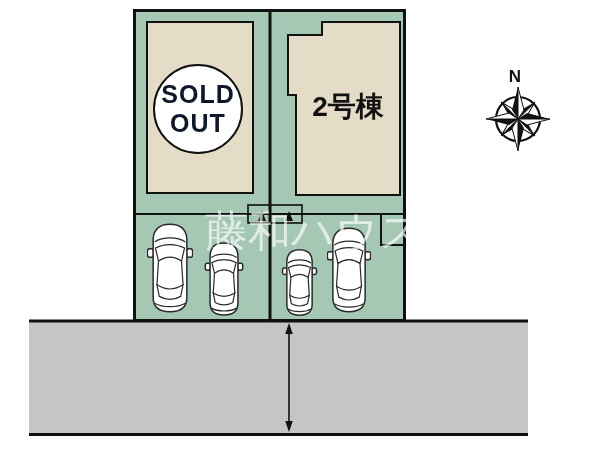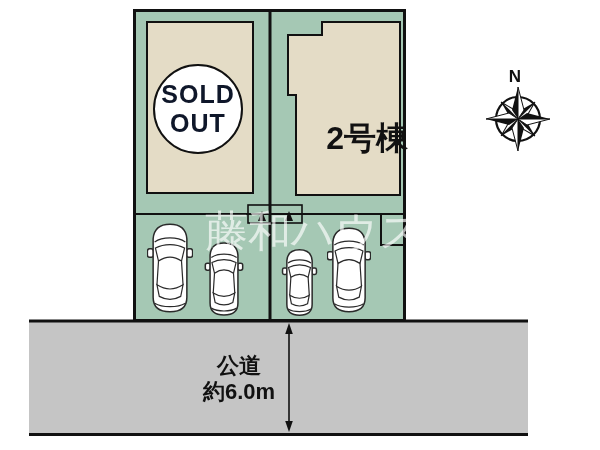--- a/index.html
+++ b/index.html
@@ -9,22 +9,22 @@
   }
   #drawing{position:absolute;left:0;top:0;width:600px;height:450px;}
   .abs{position:absolute;}
   #sold-badge{
     left:153px;top:64px;width:90px;height:90px;border-radius:50%;
     background:#ffffff;border:2px solid #111;box-sizing:border-box;
     display:flex;flex-direction:column;align-items:center;justify-content:center;
     font-size:25px;font-weight:600;letter-spacing:1px;color:#0f172a;line-height:29px;
   }
   #bldg2-label{
-    left:288px;top:88px;width:120px;text-align:right;
-    font-size:32px;font-weight:600;color:#111;white-space:nowrap;margin-top:29px;
+    left:288px;top:88px;width:120px;text-align:center;
+    font-size:28px;font-weight:600;color:#111;white-space:nowrap;
   }
   #watermark{
     left:205px;top:203px;font-size:43px;font-weight:400;letter-spacing:0px;
     color:rgba(255,255,255,0.65);white-space:nowrap;pointer-events:none;
   }
   #road-label{
     left:179px;top:353px;width:120px;text-align:center;
     font-size:22px;font-weight:600;color:#111;line-height:26px;
   }
   #road-label span{display:block;}
@@ -134,18 +134,14 @@
 
   <div id="sold-badge" class="abs">
     <span>SOLD</span>
     <span>OUT</span>
   </div>
 
   <div id="bldg2-label" class="abs">2号棟</div>
 
   <div id="watermark" class="abs">藤和ハウス</div>
 
-  <div id="road-label" class="abs">
-    <span>公道</span>
-    <span>約6.0m</span>
-  </div>
 
 </div>
 
 </body></html>

